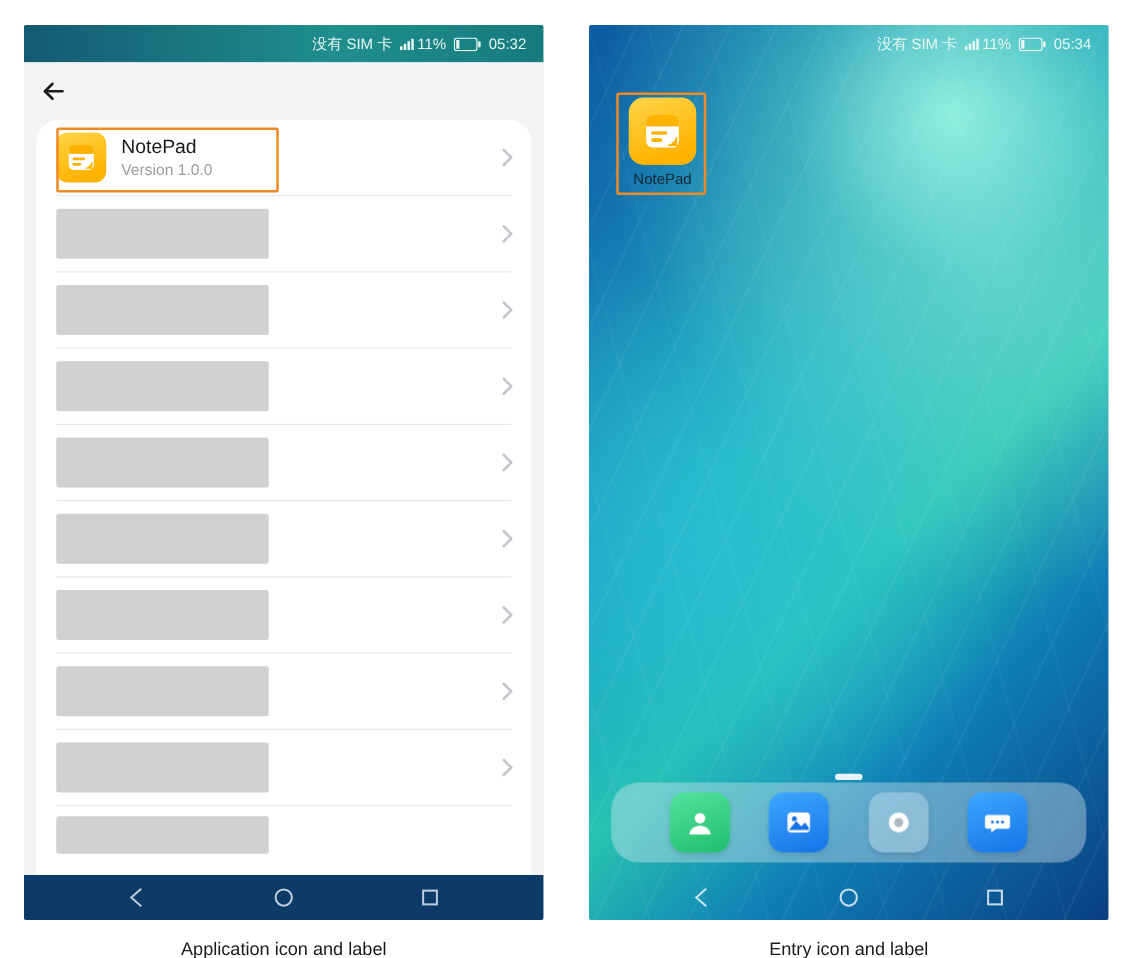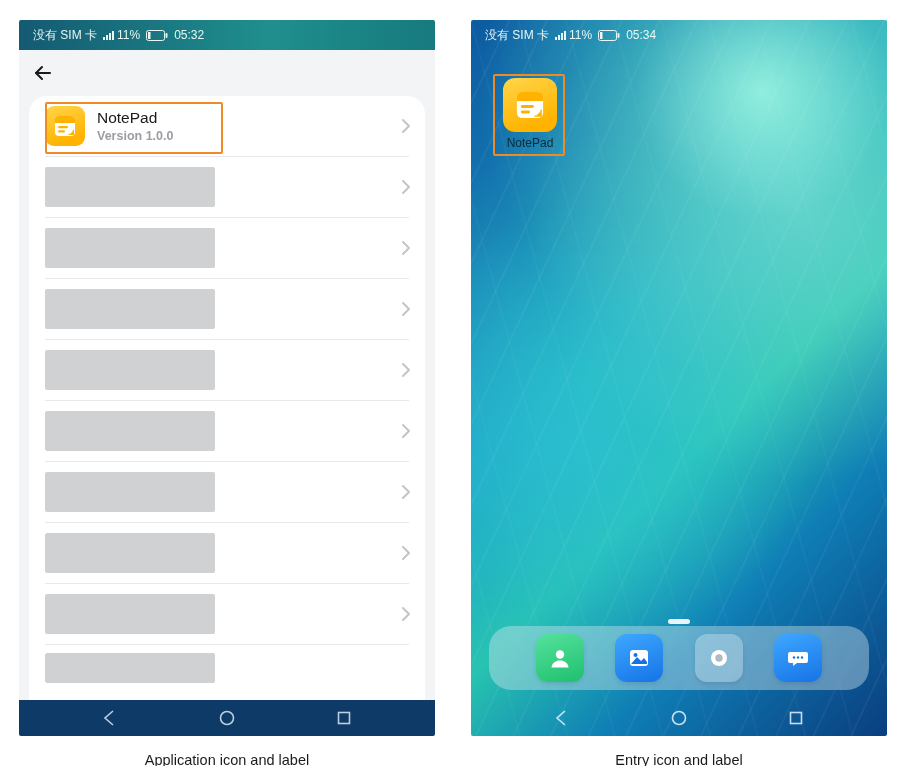--- a/index.html
+++ b/index.html
@@ -27,27 +27,28 @@
     height:716px;
     position:relative;
     overflow:hidden;
     background:#f3f4f5;
   }
   
   .status-bar {
     height:30px;
     display:flex;
     align-items:center;
-    justify-content:flex-start;
+    justify-content:flex-end;
     padding:0 14px;
     font-size:12px;
     color:#e9f6f3;
     font-weight:500;
     position:relative;
     z-index:5;
+    margin-left:10px;
   }
   .sb-left,.sb-right { display:flex; align-items:center; gap:6px; }
   .signal-icon, .battery-icon { display:inline-flex; align-items:center; }
   .battery-icon svg { display:block; }
 
   
   .wallpaper {
     position:absolute; inset:0;
     background:
       radial-gradient(circle at 70% 10%, rgba(155,250,225,0.85) 0%, rgba(70,200,190,0.55) 18%, rgba(25,120,190,0.0) 40%),
@@ -123,21 +124,21 @@
     width:40px;height:40px;
     border-radius:9px;
     background:linear-gradient(160deg,#ffd54a 0%, #ffb300 80%);
     display:flex;align-items:center;justify-content:center;
     margin-right:12px;
     flex:0 0 auto;
   }
   .app-icon svg { display:block; }
   .row-main { flex:1; min-width:0; }
   .row-title { font-size:15.5px; color:#1a1a1a; font-weight:500; line-height:1.2; }
-  .row-sub { font-size:12.5px; color:#9a9da2; margin-top:2px;font-weight:bold; }
+  .row-sub { font-size:12.5px; color:#9a9da2; margin-top:2px; }
   .chevron { color:#c2c5ca; flex:0 0 auto; margin-left:8px; }
   .chevron svg{display:block;}
   .placeholder-block {
     background:#cfd1d3;
     height:40px;
     width:170px;
     border-radius:2px;
     margin-left:0;
   }
   .highlight-box {

